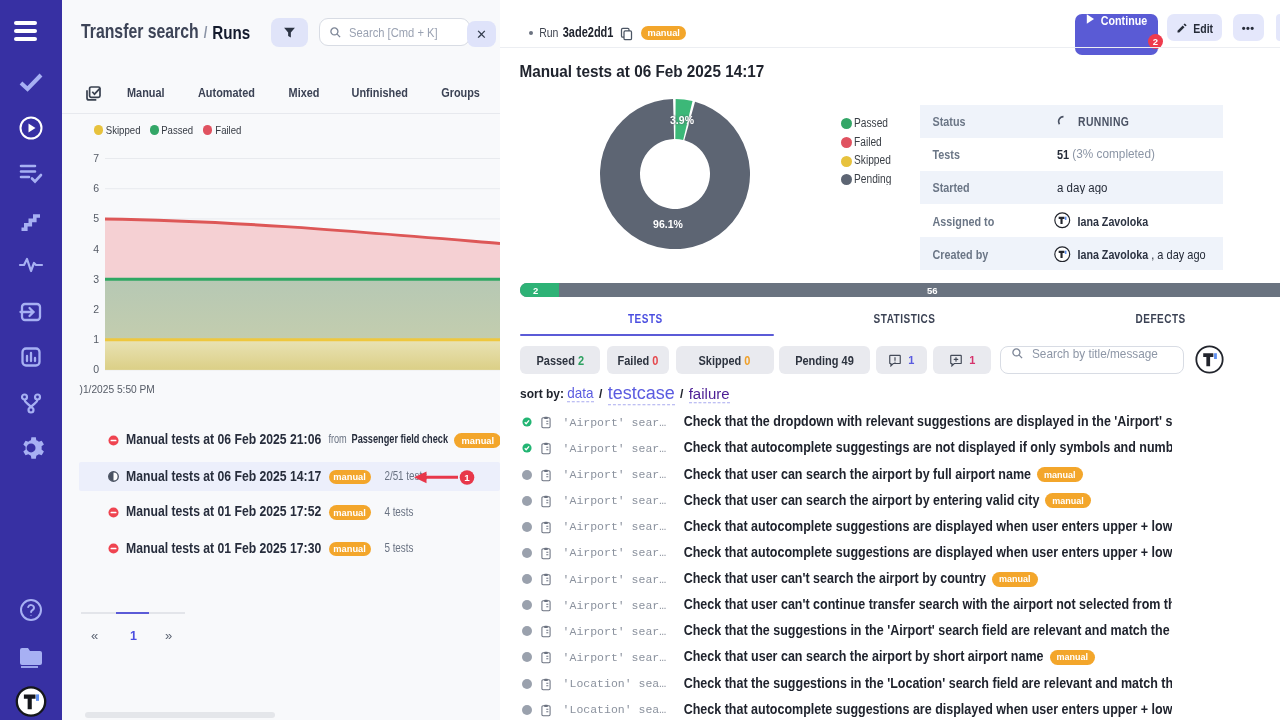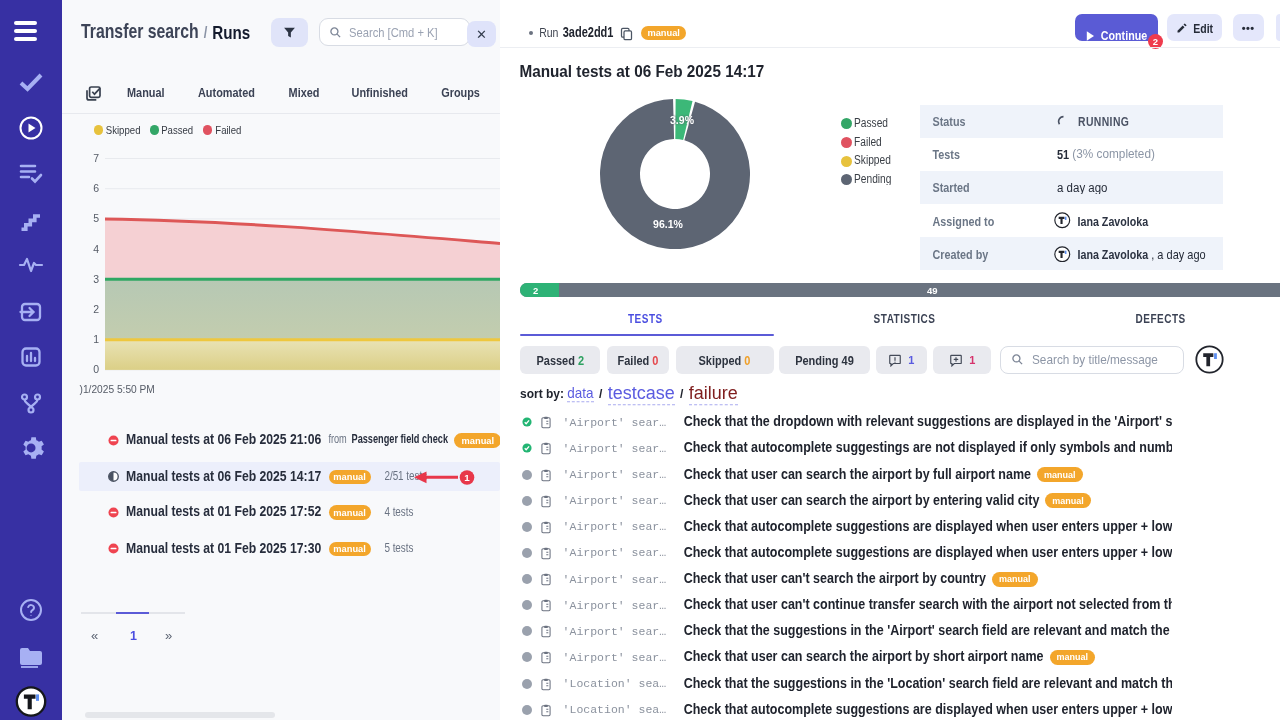--- a/index.html
+++ b/index.html
@@ -180,21 +180,21 @@
   <div id="rpanel">
     <div class="a" style="left:28.5px;top:30.5px;width:4.5px;height:4.5px;border-radius:50%;background:#6b7280"></div>
     <div class="a sy" style="left:39.2px;top:26px;font-size:10.5px;color:#3f4450;transform:scaleY(1.3)">Run</div>
     <div class="a sy" style="left:62.7px;top:26px;font-size:11px;font-weight:bold;color:#20242e;transform:scaleY(1.27)">3ade2dd1</div>
     <svg class="a" style="left:118.6px;top:26px" width="15" height="16" viewBox="0 0 24 24" fill="none" stroke="#4b5563" stroke-width="2">
         <rect x="8" y="7" width="12" height="14" rx="2"></rect>
         <path d="M16 7V5a2 2 0 0 0-2-2H6a2 2 0 0 0-2 2v10a2 2 0 0 0 2 2h2"></path>
       </svg>
     <span class="badge a" style="left:140.9px;top:26px;width:45.6px;height:14px;font-size:9.3px">manual</span>
 
-    <div class="a" style="left:575px;top:14px;width:83px;height:27px;background:#5a5bd5;border-radius:7px;display:flex;align-items:flex-end;justify-content:center;color:#fff">
+    <div class="a" style="left:575px;top:14px;width:83px;height:41px;background:#5a5bd5;border-radius:7px;display:flex;align-items:flex-start;justify-content:center;color:#fff">
       <svg width="8" height="10" viewBox="0 0 10 12" fill="#fff" style="margin-right:7px">
           <path d="M1 0 L10 6 L1 12 Z"></path>
         </svg>
         <span class="sy" style="font-size:10.7px;font-weight:bold;transform:scaleY(1.22)">Continue</span>
     </div>
     <div class="a" style="left:648px;top:34px;width:15px;height:15px;border-radius:50%;background:#ef3b4d;color:#fff;font-size:9.5px;font-weight:bold;display:flex;align-items:center;justify-content:center">2</div>
     <div class="a" style="left:667px;top:14px;width:55.4px;height:27px;background:#e4e7fb;border-radius:7px;display:flex;align-items:center;justify-content:center;color:#252b38">
       <svg width="12" height="12" viewBox="0 0 24 24" fill="#252b38" style="margin-right:5px">
           <path d="M3 17.5V21h3.5L17 10.5 13.5 7 3 17.5zM20.7 7.3a1 1 0 0 0 0-1.4l-2.6-2.6a1 1 0 0 0-1.4 0L15 5l3.5 3.5 2.2-1.2z"></path>
         </svg>
@@ -257,21 +257,21 @@
           <path d="M6.8 6.8h8.4v3.2h-2.7v7.6h-3.1v-7.6H6.8z" fill="#22252d"></path>
           <rect x="15.8" y="6.8" width="2.3" height="4.8" fill="#5b8def"></rect>
         </svg>
       <span class="sy" style="font-size:10.7px;font-weight:bold;color:#2c3342;transform:scaleY(1.21)">Iana Zavoloka</span>
       <span class="sy" style="font-size:11px;color:#252b38;transform:scaleY(1.18)"> , a day ago</span>
       </div>
 
     <div class="a" style="left:20px;top:283px;width:760px;height:14px;background:#6a7380;border-radius:7px 0 0 7px;overflow:hidden">
       <div class="a" style="left:0;top:0;width:39px;height:14px;background:#2eb276"></div>
       <span class="a sy" style="left:13px;top:1.5px;font-size:9.5px;font-weight:bold;color:#fff">2</span>
-      <span class="a sy" style="left:407px;top:1.5px;font-size:9.5px;font-weight:bold;color:#fff">49</span>
+      <span class="a sy" style="left:407px;top:1.5px;font-size:9.5px;font-weight:bold;color:#fff">56</span>
     </div>
 
     <div class="rtab" style="left:128px;color:#4b4ee0">TESTS</div>
     <div class="rtab" style="left:373.6px">STATISTICS</div>
     <div class="rtab" style="left:635.6px">DEFECTS</div>
     <div class="a" style="left:20px;top:334px;width:254px;height:2px;background:#5b5bd7;border-radius:1px"></div>
 
     <div class="fbtn2" style="left:20.1px;width:80.4px">
         <span class="in">Passed <b style="color:#2da160">2</b></span>
       </div>
@@ -291,40 +291,40 @@
         </svg>
         <b style="color:#5a5be0;font-size:11px">1</b>
     </div>
     <div class="fbtn2" style="left:433.3px;width:57.9px">
       <svg width="14" height="14" viewBox="0 0 24 24" fill="none" stroke="#434a58" stroke-width="2" style="margin-right:6px">
           <path d="M4 4h16a1 1 0 0 1 1 1v12a1 1 0 0 1-1 1H9l-4 4v-4H4a1 1 0 0 1-1-1V5a1 1 0 0 1 1-1z"></path>
           <path d="M9 11h6M12 8v6" stroke-linecap="round"></path>
         </svg>
         <b style="color:#d6336c;font-size:11px">1</b>
     </div>
-    <div class="a" style="left:500px;top:346px;width:184px;height:27.5px;border:1px solid #d8dce4;border-radius:8px;background:#fff;display:flex;align-items:center;padding-left:10px">
+    <div class="a" style="left:500px;top:346px;width:184px;height:27.5px;border:1px solid #d8dce4;border-radius:8px;background:#fff;display:flex;align-items:flex-start;padding-left:10px">
       <svg width="13" height="13" viewBox="0 0 24 24" fill="none" stroke="#7c8596" stroke-width="2.4">
           <circle cx="10" cy="10" r="6.5"></circle>
           <path d="M15 15l5.5 5.5"></path>
         </svg>
       <span class="sy" style="margin-left:8px;font-size:11.8px;color:#8d96a6;transform:scaleY(1.1)">Search by title/message</span>
     </div>
     <svg class="a" style="left:694.5px;top:345px" width="29" height="29" viewBox="0 0 24 24">
         <circle cx="12" cy="12" r="10.9" fill="#fff" stroke="#22252d" stroke-width="1.5"></circle>
         <path d="M6.8 6.8h8.4v3.2h-2.7v7.6h-3.1v-7.6H6.8z" fill="#22252d"></path>
         <rect x="15.8" y="6.8" width="2.3" height="4.8" fill="#5b8def"></rect>
       </svg>
 
     <div class="a" style="left:20px;top:386.5px;height:15px;display:flex;align-items:center">
       <span class="sy" style="font-size:12px;font-weight:bold;color:#20242e;transform:scaleY(1.1)">sort by: </span>
       <span class="sy" style="font-size:13.5px;color:#5a5be0;border-bottom:1px dashed #a9aaf0;transform:scaleY(1.02)">data</span>
       <span class="sy" style="font-size:12px;font-weight:bold;color:#20242e;margin:0 2px"> / </span>
       <span class="sy" style="font-size:18px;color:#5a5be0;border-bottom:1px dashed #a9aaf0;transform:scaleY(1.02)">testcase</span>
       <span class="sy" style="font-size:12px;font-weight:bold;color:#20242e;margin:0 2px"> / </span>
-      <span class="sy" style="font-size:18px;color:#7f1d1d;border-bottom:1px dashed #a9aaf0;transform:scaleY(1.02)">failure</span>
+      <span class="sy" style="font-size:15px;color:#4c1d95;border-bottom:1px dashed #a9aaf0;transform:scaleY(1.02)">failure</span>
     </div>
 
     <div class="a" id="tlist" style="left:0;top:409.4px;width:672px;height:311px;overflow:hidden">
         <div class="trow" style="top:0.0px;width:672px">
           <svg class="a" style="left:1.8px;top:8px" width="10" height="10" viewBox="0 0 24 24">
             <circle cx="12" cy="12" r="11" fill="#22b573"></circle>
             <path d="M6.5 12.5l3.5 3.5 7-8" fill="none" stroke="#fff" stroke-width="3.2"></path>
           </svg>
           <svg class="a" style="left:18.8px;top:6px" width="14" height="15" viewBox="0 0 24 24" fill="none" stroke="#6b7280" stroke-width="1.8">
             <rect x="5" y="4" width="14" height="17" rx="2"></rect>

